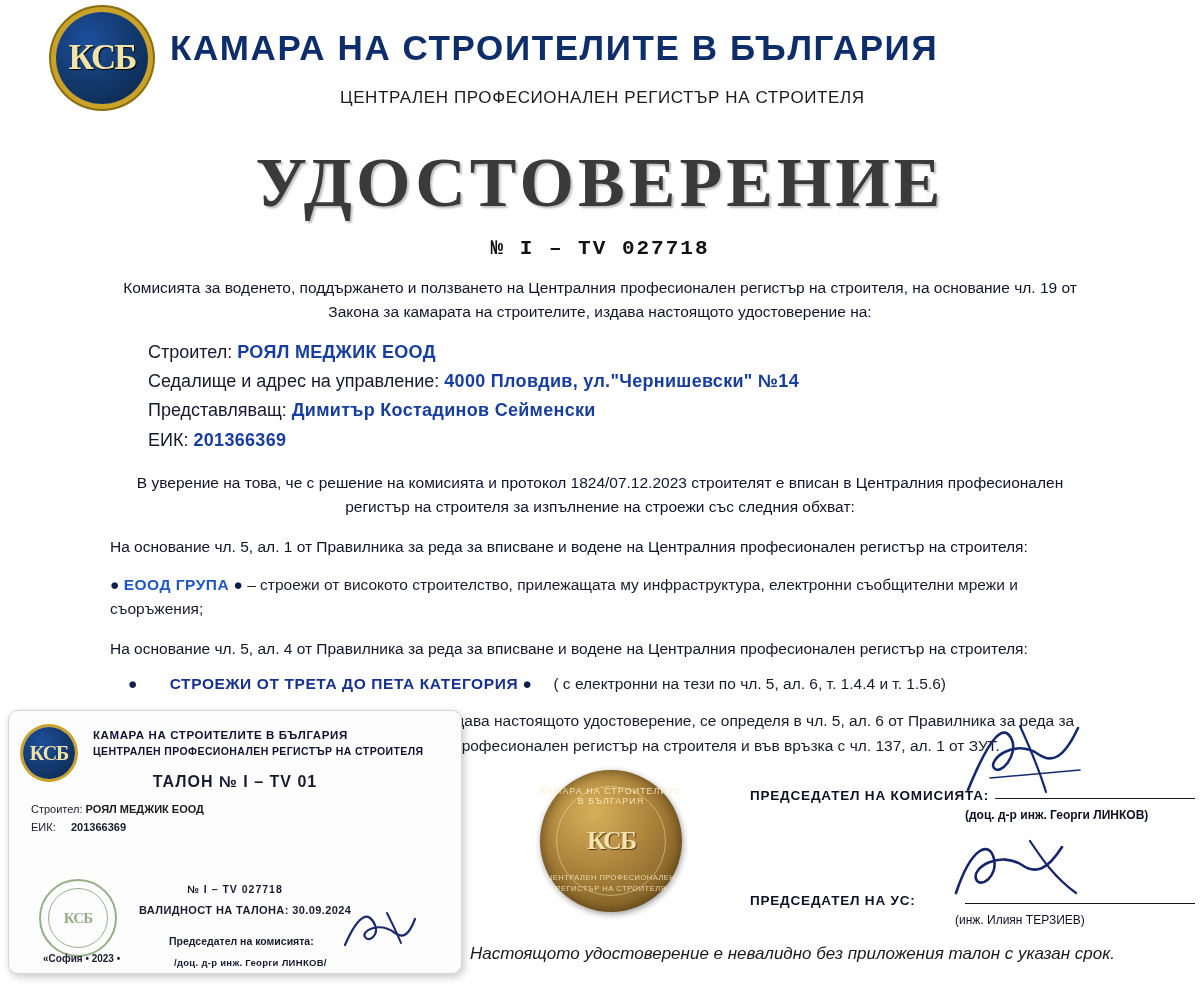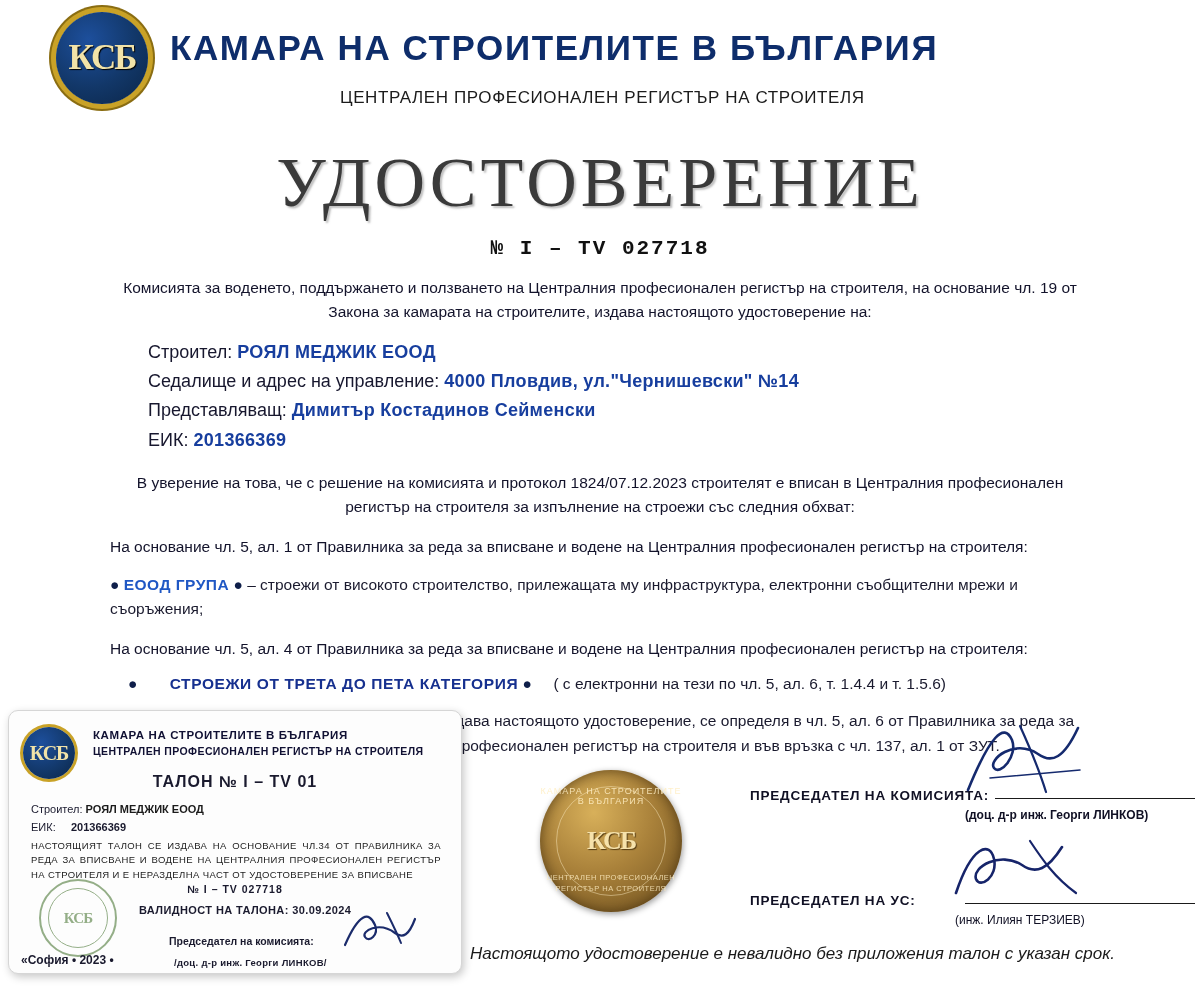--- a/index.html
+++ b/index.html
@@ -60,21 +60,21 @@
     letter-spacing: 0.6px;
     color: #1b1b1b;
   }
 
   
   .cert-title {
     text-align: center;
     margin-top: 18px;
     font-family: "Liberation Serif", serif;
     font-size: 70px;
-    font-weight: normal;
+    font-weight: bold;
     letter-spacing: 4px;
     color: #3a3a3a;
     text-shadow: 2px 2px 2px rgba(140,140,140,0.55);
   }
   .cert-number {
     text-align: center;
     margin-top: 14px;
     font-family: "Liberation Mono", monospace;
     font-size: 21px;
     font-weight: bold;
@@ -267,23 +267,23 @@
   .card-chair-name {
     position: absolute;
     left: 165px;
     top: 246px;
     font-size: 9.5px;
     font-weight: bold;
     letter-spacing: 0.3px;
   }
   .card-city {
     position: absolute;
-    left: 12px;
+    left: 34px;
     top: 242px;
-    font-size: 12px;
+    font-size: 10px;
     font-weight: bold;
   }
   .card-stamp {
     position: absolute;
     left: 30px;
     top: 168px;
     width: 74px;
     height: 74px;
     border-radius: 50%;
     border: 2px solid #4f7a3a;
@@ -521,21 +521,20 @@
     <div class="card-builder">
       <span>Строител:</span>
       <b>РОЯЛ МЕДЖИК ЕООД</b>
     </div>
     <div class="card-eik">
       <span>ЕИК:</span>
       &nbsp;&nbsp;&nbsp;
       <b>201366369</b>
     </div>
 
-    <div class="card-note">НАСТОЯЩИЯТ ТАЛОН СЕ ИЗДАВА НА ОСНОВАНИЕ ЧЛ.34 ОТ ПРАВИЛНИКА ЗА РЕДА ЗА ВПИСВАНЕ И ВОДЕНЕ НА ЦЕНТРАЛНИЯ ПРОФЕСИОНАЛЕН РЕГИСТЪР НА СТРОИТЕЛЯ И Е НЕРАЗДЕЛНА ЧАСТ ОТ УДОСТОВЕРЕНИЕ ЗА ВПИСВАНЕ</div>
     <div class="card-certno">№ I – TV 027718</div>
     <div class="card-validity">ВАЛИДНОСТ НА ТАЛОНА: 30.09.2024</div>
 
     <div class="card-stamp">
       <i>КСБ</i>
     </div>
 
     <div class="card-chair">Председател на комисията:</div>
     <div class="card-chair-name">/доц. д-р инж. Георги ЛИНКОВ/</div>
     <div class="card-city">«София • 2023 •</div>

